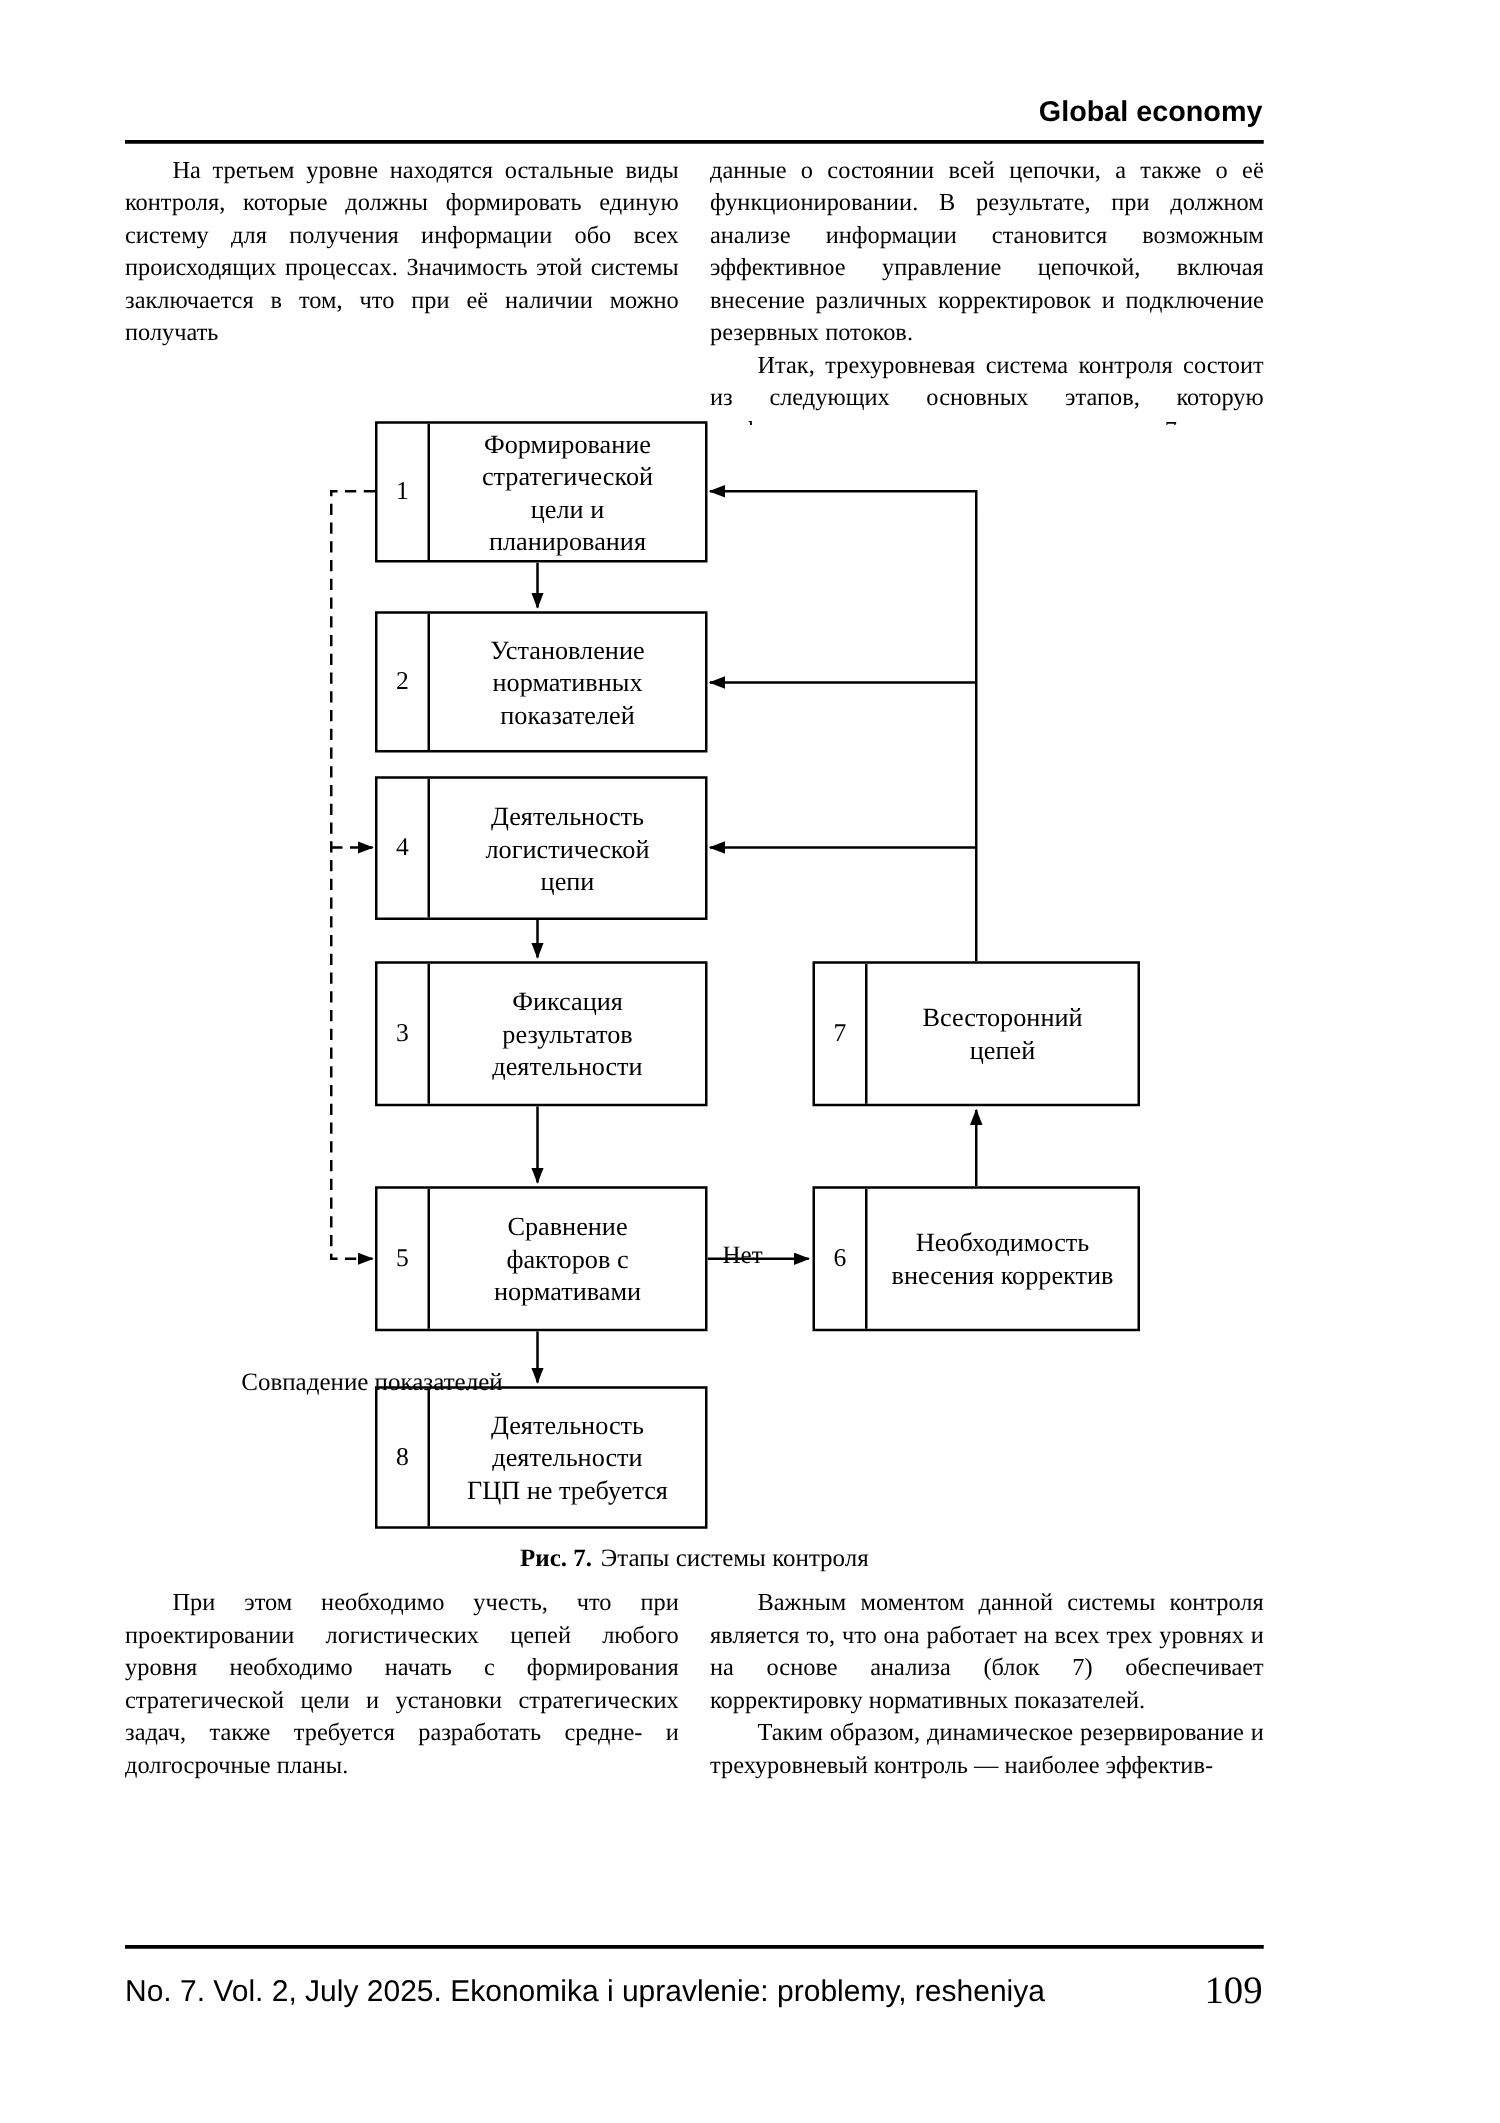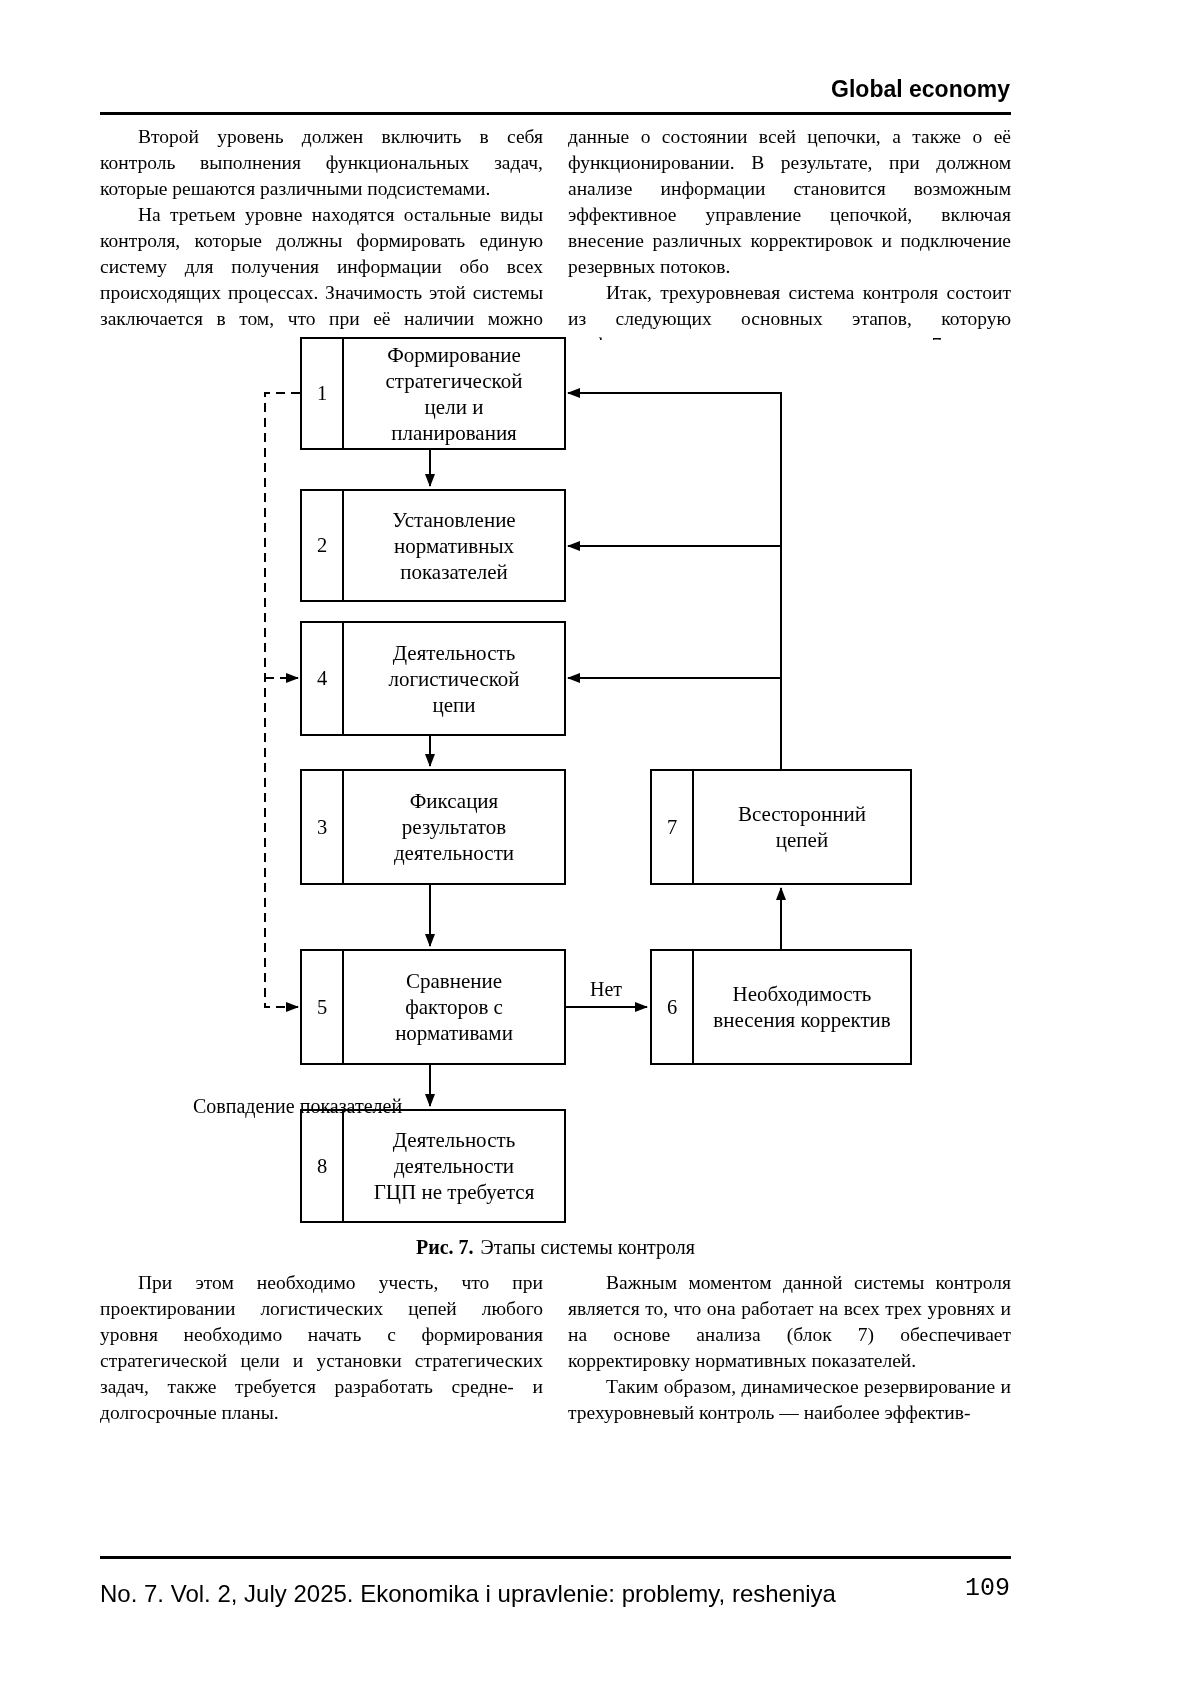--- a/index.html
+++ b/index.html
@@ -18,21 +18,21 @@
     font-family:"Liberation Sans", sans-serif;
     font-weight:bold; font-size:23px;
   }
   .rule { position:absolute; left:100px; width:911px; height:3px; background:#000; }
   .footer-journal {
     position:absolute; left:100px; top:1580px;
     font-family:"Liberation Sans", sans-serif; font-size:24px;
   }
   .footer-page {
     position:absolute; right:190px; top:1574px;
-    font-family:Liberation Mono, monospace; font-size:25px;
+    font-family:Liberation Serif, serif; font-size:31px;
   }
 
   
   .textcol { position:absolute; overflow:hidden; }
   .para {
     font-size:19.5px; line-height:26px;
     text-align:justify;
   }
   .para.indent { text-indent:38px; }
 
@@ -62,21 +62,20 @@
   }
   .flow-label { position:absolute; font-size:20px; }
 </style>
 </head>
 <body>
 
 <div class="section-title">Global economy</div>
 <div class="rule" style="top:112px;"></div>
 
 <div class="textcol" style="left:100px; top:124px; width:443px; height:216px;">
-  <p class="para indent">Второй уровень должен включить в себя контроль выполнения функциональных задач, которые решаются различными подсистемами.</p>
   <p class="para indent">На третьем уровне находятся остальные виды контроля, которые должны формировать единую систему для получения информации обо всех происходящих процессах. Значимость этой системы заключается в том, что при её наличии можно получать</p>
 </div>
 <div class="textcol" style="left:568px; top:124px; width:443px; height:216px;">
   <p class="para">данные о состоянии всей цепочки, а также о её функционировании. В результате, при должном анализе информации становится возможным эффективное управление цепочкой, включая внесение различных корректировок и подключение резервных потоков.</p>
   <p class="para indent">Итак, трехуровневая система контроля состоит из следующих основных этапов, которую графически можно представить на рисунке 7.</p>
 </div>
 
 <div class="diagram">
 
   <svg width="1200" height="906" viewBox="0 0 1200 906">
@@ -142,21 +141,21 @@
     <div class="fbox-text">Необходимость
 внесения корректив</div>
   </div>
   <div class="fbox" style="left:300px; top:779px; width:266px; height:114px;">
     <div class="fbox-num">8</div>
     <div class="fbox-text">Деятельность
 деятельности
 ГЦП не требуется</div>
   </div>
 
-  <div class="flow-label" style="left:578px; top:648px; width:56px; text-align:center;">Нет</div>
+  <div class="flow-label" style="left:578px; top:663px; width:56px; text-align:left;">Нет</div>
   <div class="flow-label" style="left:193px; top:765px; width:232px;">Совпадение показателей</div>
 </div>
 
 <div class="caption">
   <span class="cap-bold">Рис. 7.</span><span>Этапы системы контроля</span>
 </div>
 
 <div class="textcol" style="left:100px; top:1270px; width:443px; height:186px;">
   <p class="para indent">При этом необходимо учесть, что при проектировании логистических цепей любого уровня необходимо начать с формирования стратегической цели и установки стратегических задач, также требуется разработать средне- и долгосрочные планы.</p>
 </div>

